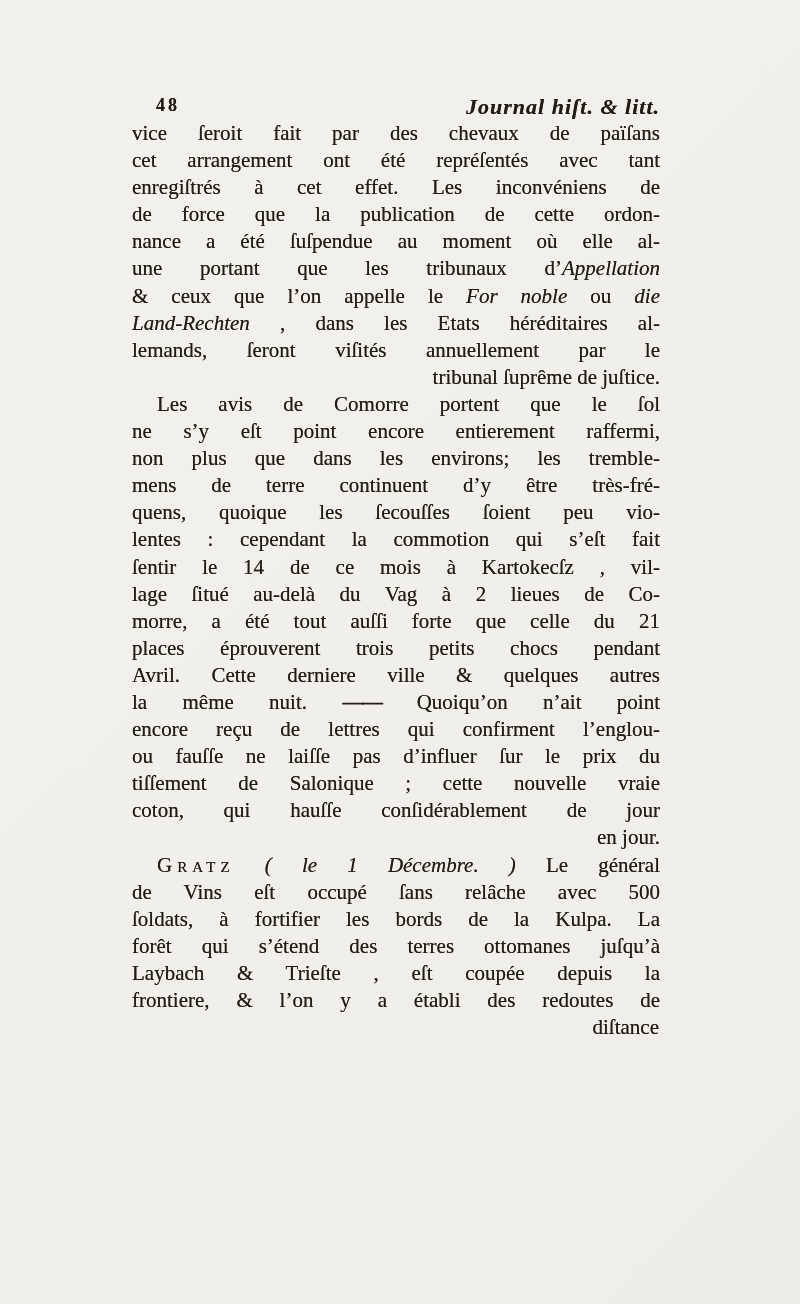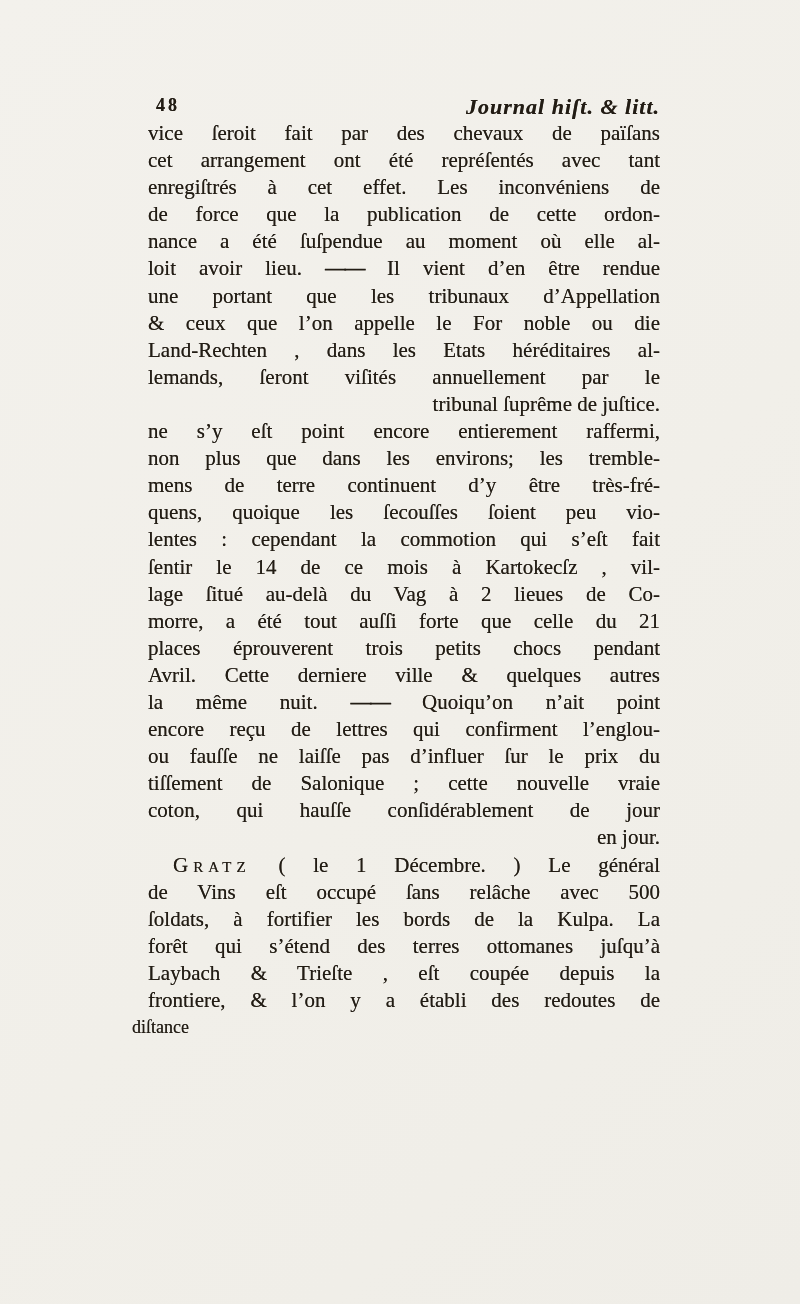--- a/index.html
+++ b/index.html
@@ -20,55 +20,55 @@
   .page-number{
     position:absolute;left:24px;top:1px;
     font-size:18px;letter-spacing:3px;font-weight:700;text-align:right;
   }
   .running-title{
     text-align:right;font-style:italic;font-weight:700;
     font-size:22px;letter-spacing:1px;
   }
   .body-lines{margin-top:0;}
   .line{font-size:21px;line-height:27.1px;height:27.1px;white-space:normal;}
-  .line.just{text-align:justify;text-align-last:justify;margin-left:16px;}
+  .line.just{text-align:justify;text-align-last:justify;}
   .line.nojust{text-align:right;margin-left:32px;}
   .line.indent{text-indent:25px;}
   .seg-r{font-style:normal;}
-  .seg-i{}
+  .seg-i{font-style:italic;}
   .seg-sc{font-variant:small-caps;letter-spacing:5px;}
   .seg-d{letter-spacing:-1.5px;font-weight:700;}
   .catchword-row{
-    font-size:18px;line-height:27.1px;height:27.1px;
-    padding-right:1px;
+    font-size:21px;line-height:27.1px;height:27.1px;
+    text-align:right;padding-right:1px;
   }
 </style>
 </head>
 <body>
 
 <div class="page">
   <div class="text-block">
 
     <div class="header">
       <span class="page-number">48</span>
       <div class="running-title">Journal hiſt. &amp; litt.</div>
     </div>
 
     <div class="body-lines">
         <div class="line just"><span class="seg-r">vice ſeroit fait par des chevaux de païſans</span></div>
         <div class="line just"><span class="seg-r">cet arrangement ont été repréſentés avec tant</span></div>
         <div class="line just"><span class="seg-r">enregiſtrés à cet effet. Les inconvéniens de</span></div>
         <div class="line just"><span class="seg-r">de force que la publication de cette ordon-</span></div>
         <div class="line just"><span class="seg-r">nance a été ſuſpendue au moment où elle al-</span></div>
-        <div class="line just"><span class="seg-r">loit avoir lieu. </span><span class="seg-d">——</span><span class="seg-r"> Il vient d’en être rendue</span></div>
         <div class="line just"><span class="seg-r">une portant que les tribunaux d’</span><span class="seg-i">Appellation</span></div>
         <div class="line just"><span class="seg-r">&amp; ceux que l’on appelle le </span><span class="seg-i">For noble</span><span class="seg-r"> ou </span><span class="seg-i">die</span></div>
         <div class="line just"><span class="seg-i">Land-Rechten</span><span class="seg-r"> , dans les Etats héréditaires al-</span></div>
         <div class="line just"><span class="seg-r">lemands, ſeront viſités annuellement par le</span></div>
         <div class="line nojust"><span class="seg-r">tribunal ſuprême de juſtice.</span></div>
+        <div class="line just indent"><span class="seg-r">Les avis de Comorre portent que le ſol</span></div>
         <div class="line just"><span class="seg-r">ne s’y eſt point encore entierement raffermi,</span></div>
         <div class="line just"><span class="seg-r">non plus que dans les environs; les tremble-</span></div>
         <div class="line just"><span class="seg-r">mens de terre continuent d’y être très-fré-</span></div>
         <div class="line just"><span class="seg-r">quens, quoique les ſecouſſes ſoient peu vio-</span></div>
         <div class="line just"><span class="seg-r">lentes : cependant la commotion qui s’eſt fait</span></div>
         <div class="line just"><span class="seg-r">ſentir le 14 de ce mois à Kartokecſz , vil-</span></div>
         <div class="line just"><span class="seg-r">lage ſitué au-delà du Vag à 2 lieues de Co-</span></div>
         <div class="line just"><span class="seg-r">morre, a été tout auſſi forte que celle du 21</span></div>
         <div class="line just"><span class="seg-r">places éprouverent trois petits chocs pendant</span></div>
         <div class="line just"><span class="seg-r">Avril. Cette derniere ville &amp; quelques autres</span></div>

